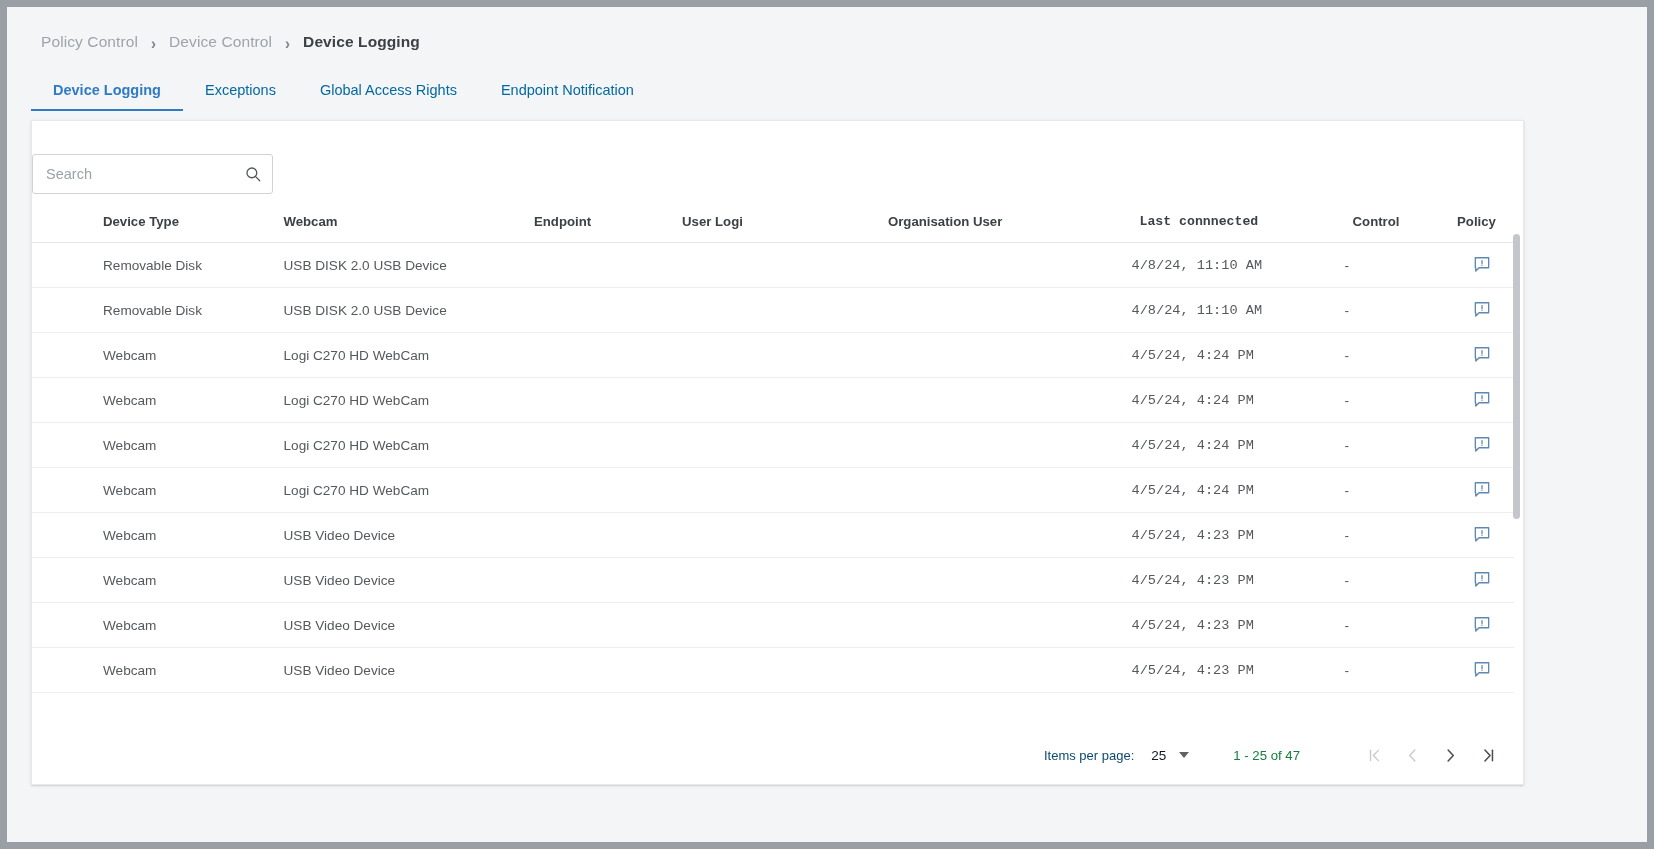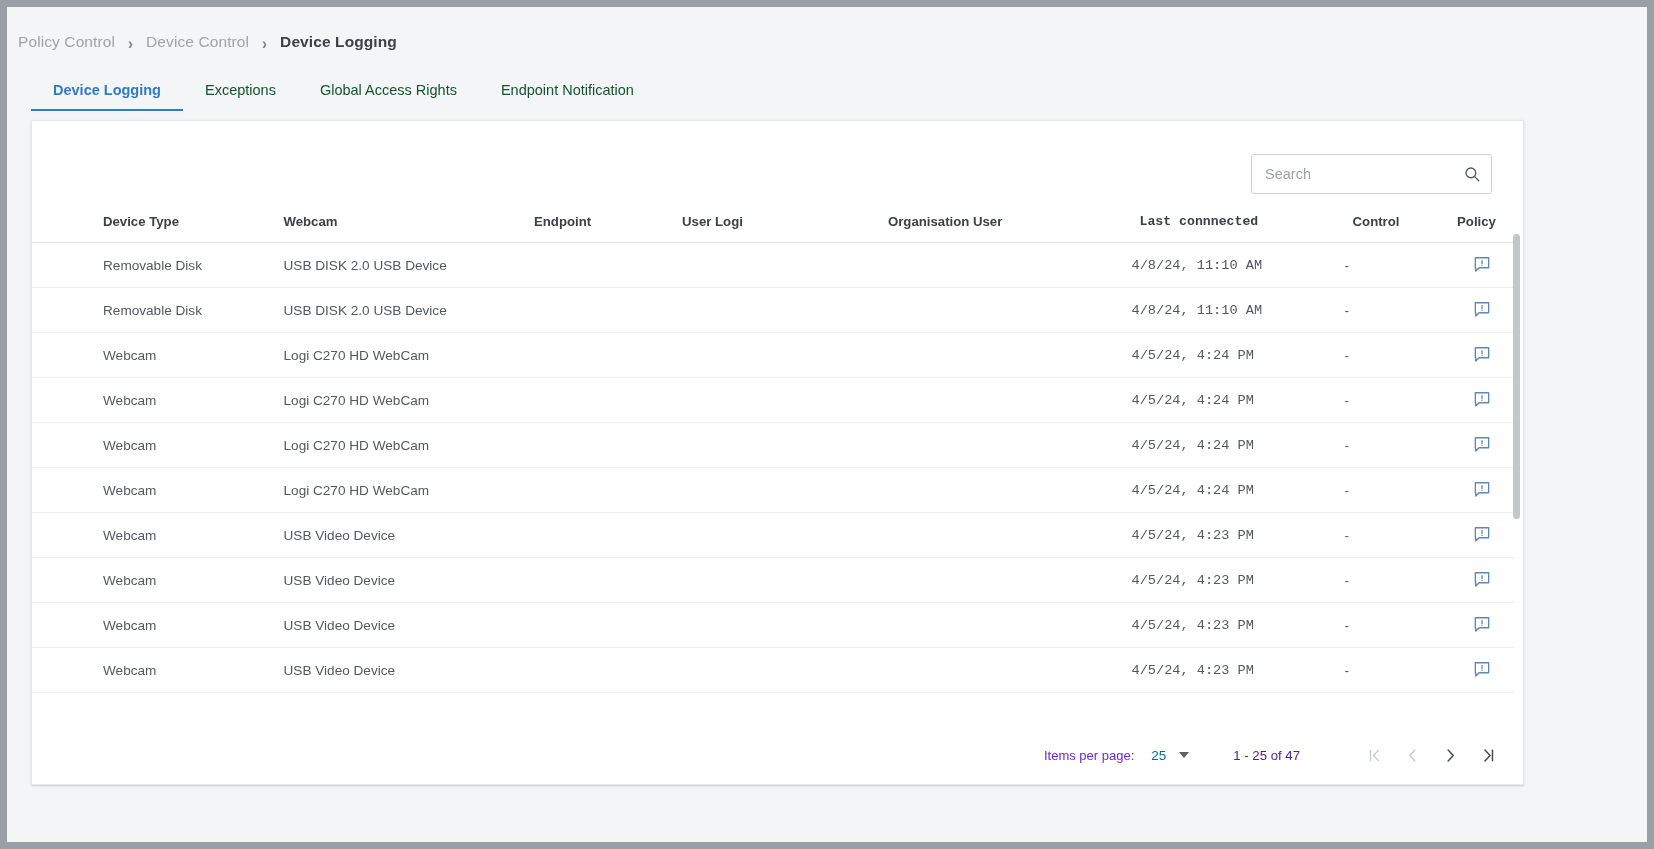--- a/index.html
+++ b/index.html
@@ -16,21 +16,21 @@
     left: 7px; top: 7px;
     width: 1640px; height: 835px;
     background: #f4f5f7;
     overflow: hidden;
   }
 
   
   .breadcrumb {
     display: flex;
     align-items: center;
-    padding: 22px 0 0 11px;
+    padding: 22px 0 0 34px;
     height: 48px;
     font-size: 15.5px;
   }
   .crumb {
     color: #9ea4ab;
     white-space: nowrap;
     letter-spacing: .1px;
   }
   .crumb.active {
     color: #3c4147;
@@ -50,21 +50,21 @@
     display: flex;
     align-items: flex-end;
     padding-left: 24px;
     height: 44px;
     margin-top: 12px;
   }
   .tab {
     position: relative;
     padding: 0 22px 13px 22px;
     font-size: 14.5px;
-    color: #14532d;
+    color: #0369a1;
     cursor: pointer;
     white-space: nowrap;
   }
   .tab.selected {
     color: #2f7bc4;
     font-weight: 700;
   }
   .tab.selected::after {
     content: "";
     position: absolute;
@@ -79,21 +79,20 @@
     left: 24px; top: 113px;
     width: 1493px; height: 665px;
     background: #ffffff;
     border: 1px solid #e7e9eb;
     box-shadow: 0 1px 3px rgba(0,0,0,.10), 0 1px 1px rgba(0,0,0,.06);
   }
 
   
   .toolbar {
     display: flex;
-    justify-content: flex-end;
     padding: 33px 31px 0 0;
   }
   .search-wrap {
     position: relative;
     width: 241px;
     height: 40px;
   }
   .search-input {
     width: 100%; height: 100%;
     border: 1px solid #cfd3d7;
@@ -183,37 +182,37 @@
   
   .paginator {
     display: flex;
     align-items: center;
     justify-content: flex-end;
     height: 58px;
     padding-right: 16px;
     font-size: 13px;
     color: #6f757b;
   }
-  .pg-label { margin-right: 17px; color: #6d28d9; margin-left: 28px; }
+  .pg-label { margin-right: 17px; color: #0c4a6e; margin-left: 28px; }
   .pg-select {
     display: inline-flex;
     align-items: center;
     gap: 13px;
-    color: #0369a1;
+    color: #0f172a;
     font-size: 13.5px;
     cursor: pointer;
     margin-right: 44px;
   }
   .caret {
     width: 0; height: 0;
     border-left: 5px solid transparent;
     border-right: 5px solid transparent;
     border-top: 6px solid #5c6268;
   }
-  .pg-range { margin-right: 55px; color: #4c1d95; font-size: 13.2px; }
+  .pg-range { margin-right: 55px; color: #15803d; font-size: 13.2px; }
   .pg-btn {
     width: 38px; height: 38px;
     display: inline-flex;
     align-items: center;
     justify-content: center;
     cursor: pointer;
     color: #474d53;
   }
   .pg-btn.disabled { color: #c6cacd; cursor: default; }
 </style>

